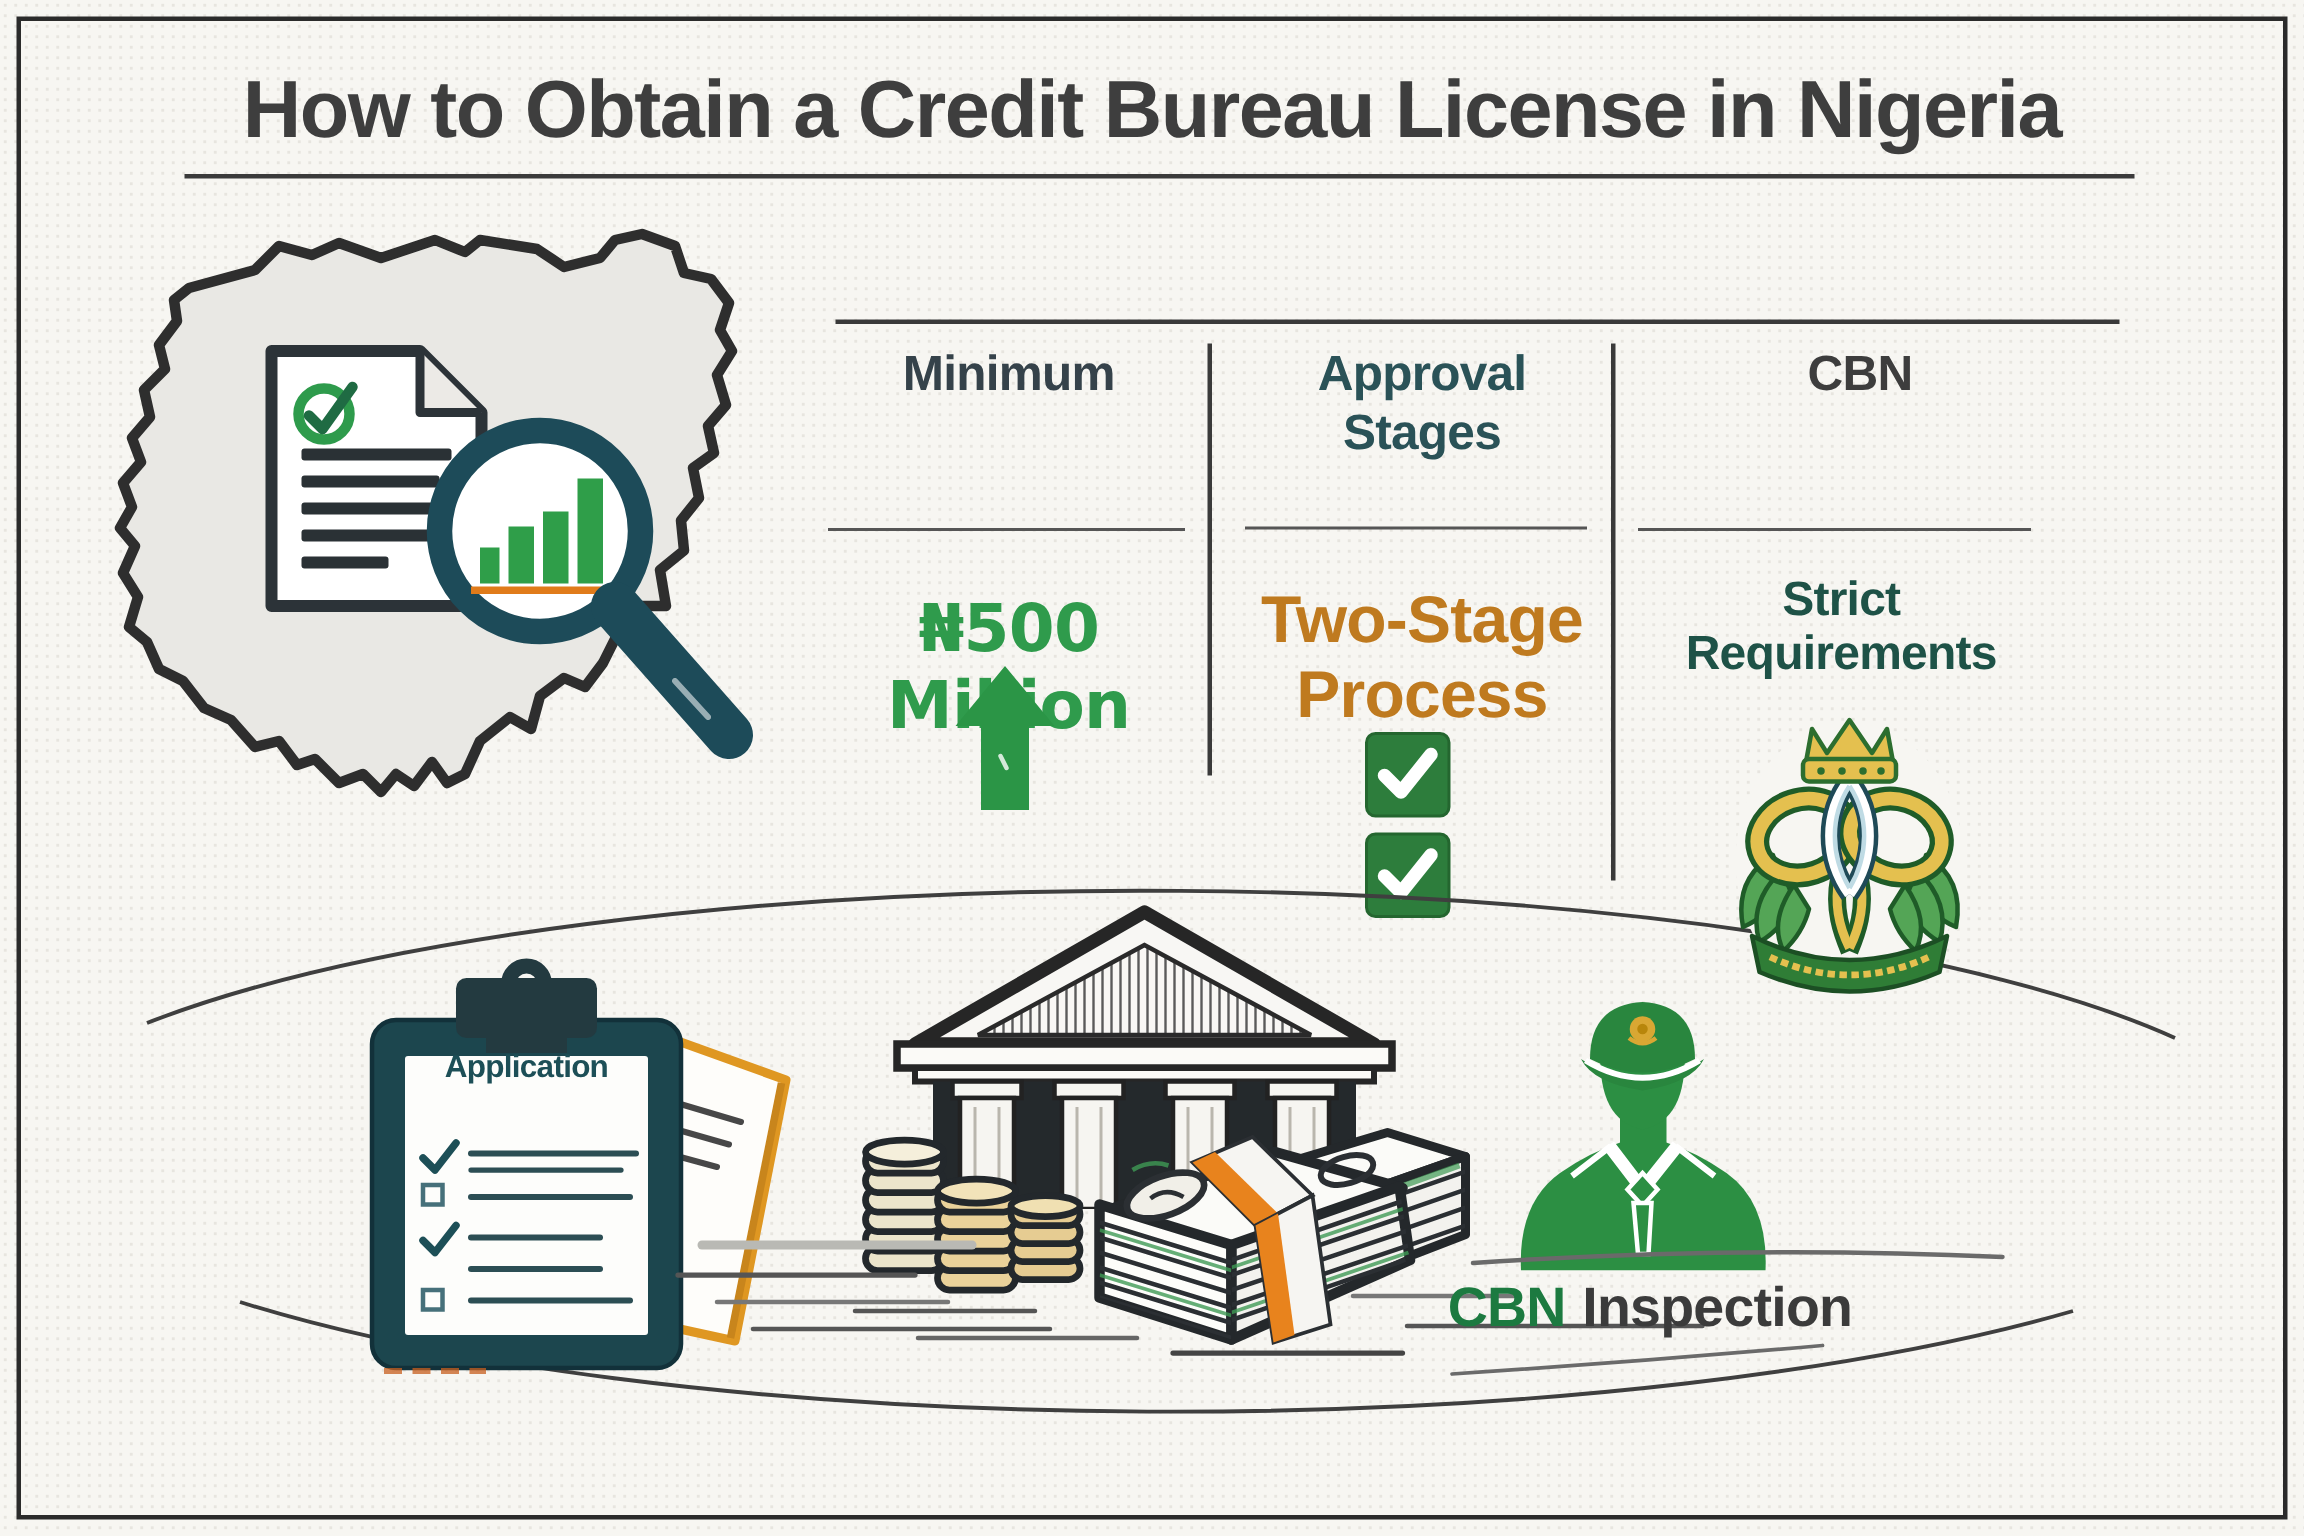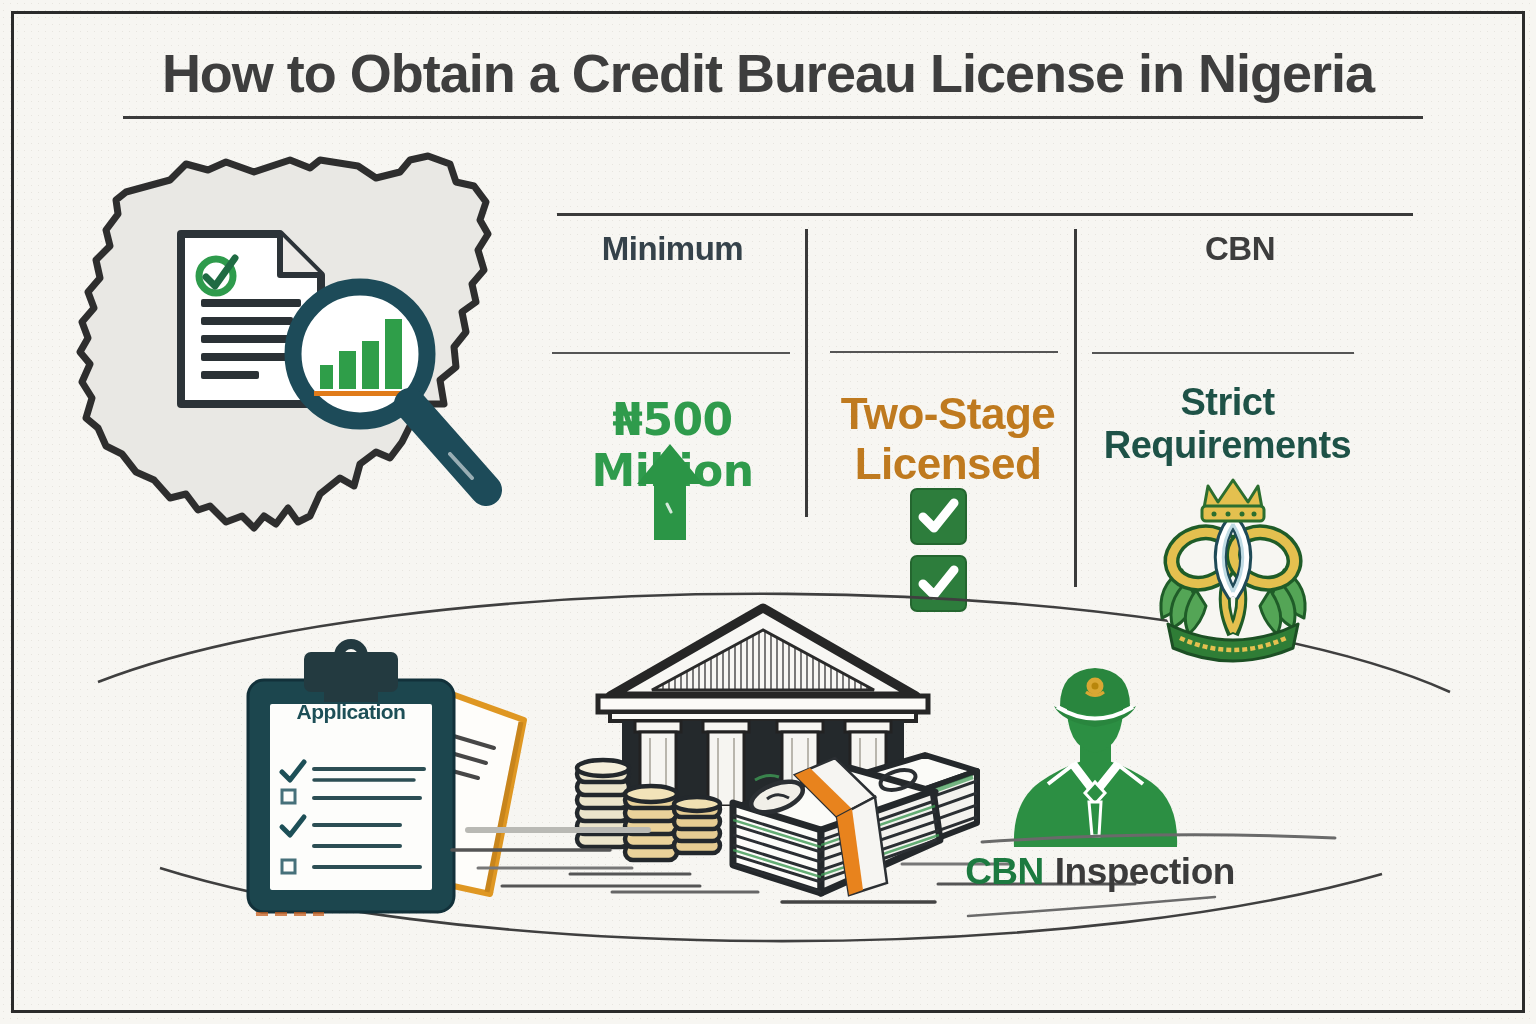--- a/index.html
+++ b/index.html
@@ -25,21 +25,21 @@
   .h1c{left:540px;top:230px;width:265px;color:#35424a;}
   .h2c{left:828px;top:230px;width:240px;color:#2a5257;}
   .h3c{left:1110px;top:230px;width:260px;color:#3d3d3d;}
   .underline{position:absolute;height:2px;background:#555;}
   .u1{left:552px;top:352px;width:238px;}
   .u2{left:830px;top:351px;width:228px;}
   .u3{left:1092px;top:352px;width:262px;}
   .col-value{position:absolute;text-align:center;font-weight:700;letter-spacing:-0.5px;}
   .v1{left:535px;top:394px;width:275px;font-size:44px;color:#2f9b4c;font-family:"DejaVu Sans","Liberation Sans",sans-serif;}
   .v2{left:822px;top:389px;width:252px;font-size:44px;line-height:1.13;color:#bf7a1f;}
-  .v3{left:1085px;top:381px;width:285px;font-size:38px;line-height:1.14;color:#1e5247;}
+  .v3{left:1085px;top:381px;width:285px;font-size:32px;line-height:1.14;color:#1e5247;}
   .app-label{
     position:absolute;left:268px;top:700px;width:166px;text-align:center;
     font-size:21px;font-weight:700;letter-spacing:-0.5px;color:#1d4f57;
   }
   .caption{
     position:absolute;left:950px;top:851px;width:300px;text-align:center;
     font-size:37px;font-weight:700;letter-spacing:-0.5px;white-space:nowrap;
   }
   .caption .acc{color:#1c7a40;}
   .caption .rest{color:#3b3b3b;margin-left:11px;margin-top:36px;}
@@ -101,25 +101,27 @@
     <div>Minimum</div>
   </div>
   <div class="underline u1"></div>
   <div class="col-value v1">₦500 Million</div>
   <svg class="abs" style="left:633px;top:442px;" width="74" height="102" viewBox="0 0 74 102">
     <path d="M 37 2 L 70 42 L 53 42 L 53 98 L 21 98 L 21 42 L 4 42 Z" fill="#2b9546"></path>
     <path d="M 34 62 l 4 8" stroke="#ffffff" stroke-width="3" stroke-linecap="round" opacity="0.8"></path>
   </svg>
 
   <div class="col-header h2c">
+    <div>Approval</div>
+    <div>Stages</div>
   </div>
   <div class="underline u2"></div>
   <div class="col-value v2">
     <div>Two-Stage</div>
-    <div>Licensed</div>
+    <div>Process</div>
   </div>
   <svg class="abs" style="left:908px;top:486px;" width="62" height="130" viewBox="0 0 62 130">
     <rect x="3" y="3" width="55" height="55" rx="6" fill="#2d7d3c" stroke="#24662f" stroke-width="2"></rect>
     <path d="M 15 31 L 26 42 L 46 17" fill="none" stroke="#ffffff" stroke-width="9" stroke-linecap="round" stroke-linejoin="round"></path>
     <rect x="3" y="70" width="55" height="55" rx="6" fill="#2d7d3c" stroke="#24662f" stroke-width="2"></rect>
     <path d="M 15 98 L 26 109 L 46 84" fill="none" stroke="#ffffff" stroke-width="9" stroke-linecap="round" stroke-linejoin="round"></path>
   </svg>
 
   <div class="col-header h3c">
     <div>CBN</div>

